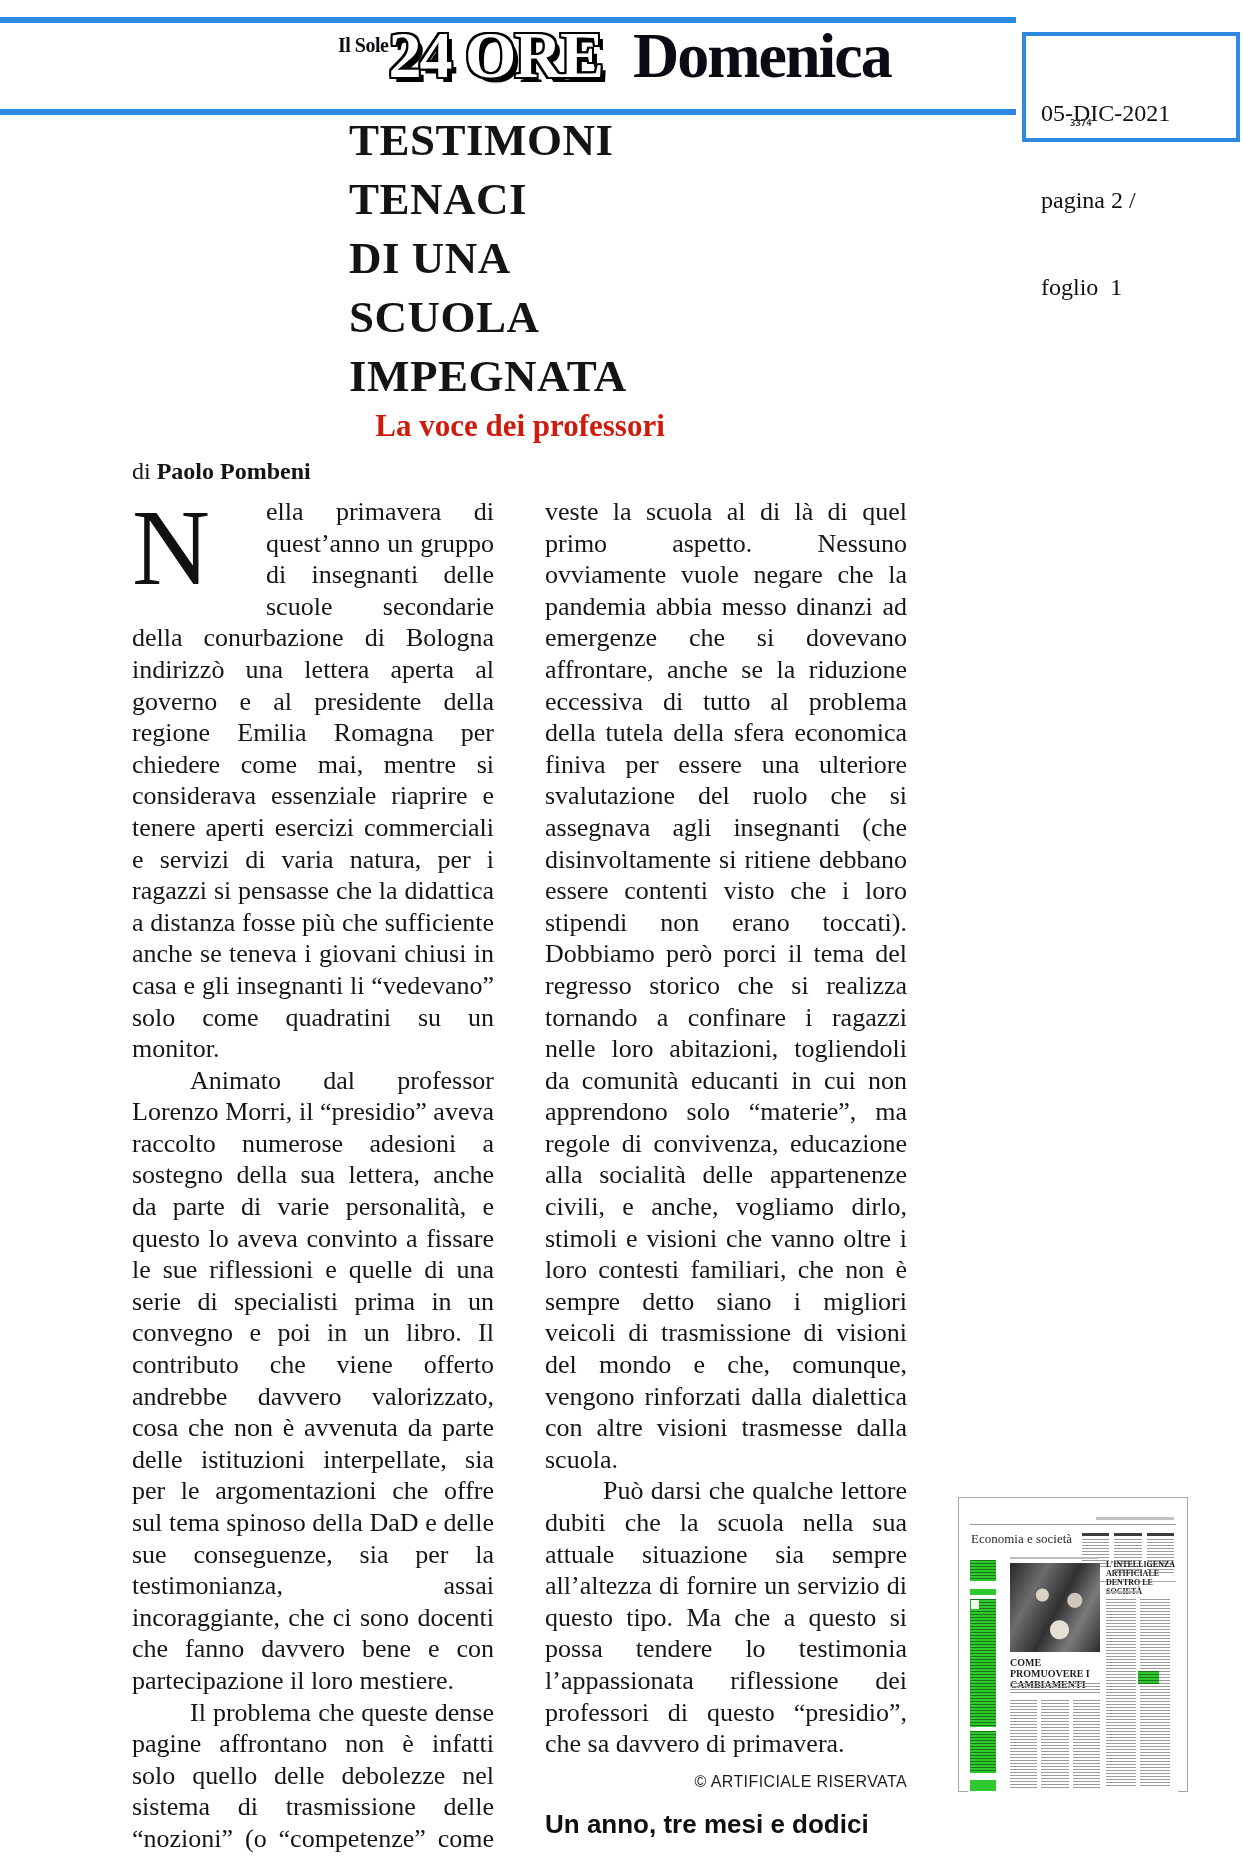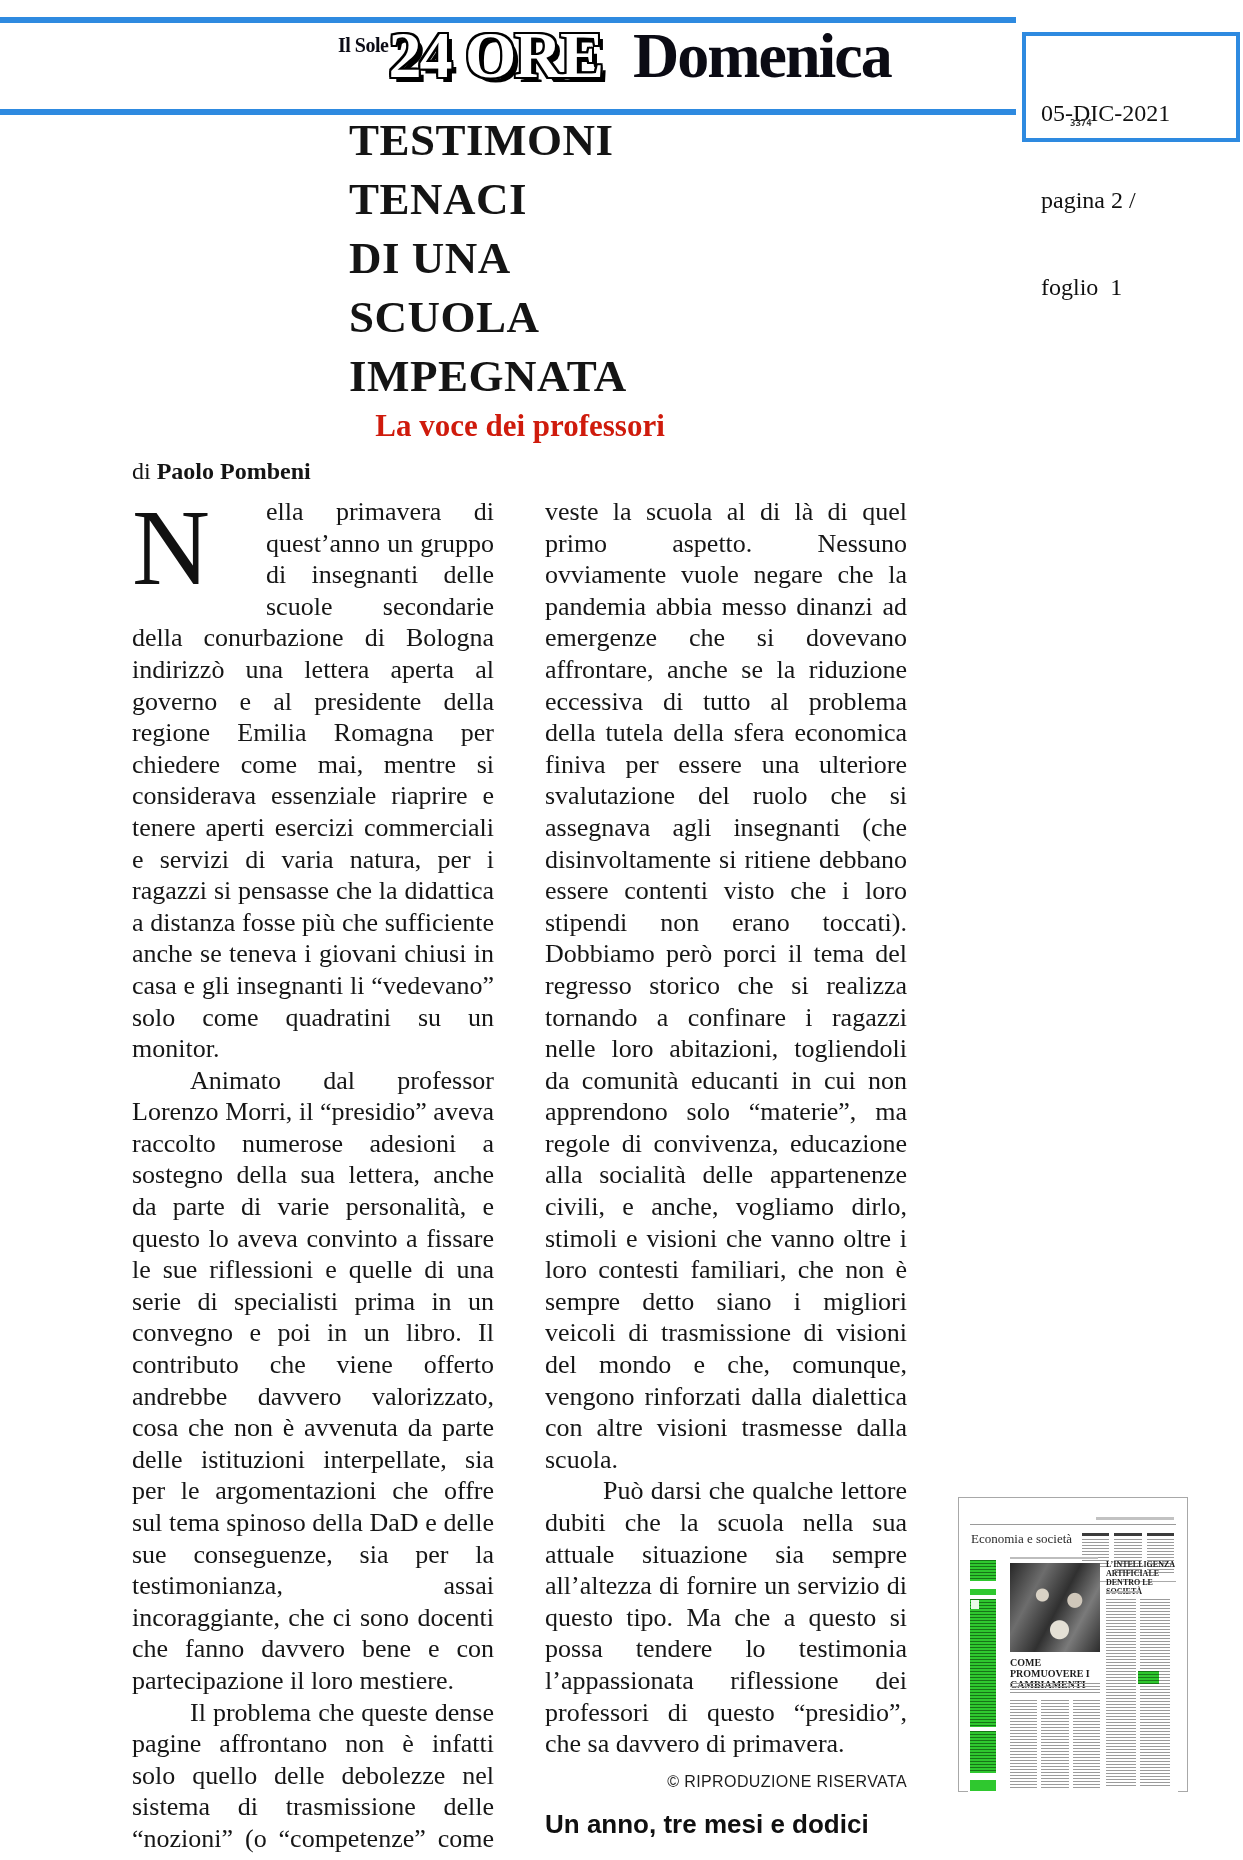--- a/index.html
+++ b/index.html
@@ -123,21 +123,21 @@
 <div class="col col-left">
   <p><span class="dropcap">N</span><span>ella primavera di quest’anno un gruppo di insegnanti delle scuole secondarie della conurbazione di Bologna indirizzò una lettera aperta al governo e al presidente della regione Emilia Romagna per chiedere come mai, mentre si considerava essenziale riaprire e tenere aperti esercizi commerciali e servizi di varia natura, per i ragazzi si pensasse che la didattica a distanza fosse più che sufficiente anche se teneva i giovani chiusi in casa e gli insegnanti li “vedevano” solo come quadratini su un monitor.</span></p>
   <p class="indent">Animato dal professor Lorenzo Morri, il “presidio” aveva raccolto numerose adesioni a sostegno della sua lettera, anche da parte di varie personalità, e questo lo aveva convinto a fissare le sue riflessioni e quelle di una serie di specialisti prima in un convegno e poi in un libro. Il contributo che viene offerto andrebbe davvero valorizzato, cosa che non è avvenuta da parte delle istituzioni interpellate, sia per le argomentazioni che offre sul tema spinoso della DaD e delle sue conseguenze, sia per la testimonianza, assai incoraggiante, che ci sono docenti che fanno davvero bene e con partecipazione il loro mestiere.</p>
   <p class="indent">Il problema che queste dense pagine affrontano non è infatti solo quello delle debolezze nel sistema di trasmissione delle “nozioni” (o “competenze” come si vogliono chiamare oggi) se affidato alla sola mitica “rete”, ma anche e soprattutto quello del significato che ri-</p>
 </div>
 
 <div class="col col-right">
   <p>veste la scuola al di là di quel primo aspetto. Nessuno ovviamente vuole negare che la pandemia abbia messo dinanzi ad emergenze che si dovevano affrontare, anche se la riduzione eccessiva di tutto al problema della tutela della sfera economica finiva per essere una ulteriore svalutazione del ruolo che si assegnava agli insegnanti (che disinvoltamente si ritiene debbano essere contenti visto che i loro stipendi non erano toccati). Dobbiamo però porci il tema del regresso storico che si realizza tornando a confinare i ragazzi nelle loro abitazioni, togliendoli da comunità educanti in cui non apprendono solo “materie”, ma regole di convivenza, educazione alla socialità delle appartenenze civili, e anche, vogliamo dirlo, stimoli e visioni che vanno oltre i loro contesti familiari, che non è sempre detto siano i migliori veicoli di trasmissione di visioni del mondo e che, comunque, vengono rinforzati dalla dialettica con altre visioni trasmesse dalla scuola.</p>
   <p class="indent">Può darsi che qualche lettore dubiti che la scuola nella sua attuale situazione sia sempre all’altezza di fornire un servizio di questo tipo. Ma che a questo si possa tendere lo testimonia l’appassionata riflessione dei professori di questo “presidio”, che sa davvero di primavera.</p>
 
-  <div class="copyright">© RIPRODUZIONE RISERVATA</div>
+  <div class="copyright">© ARTIFICIALE RISERVATA</div>
 
   <div class="book">
     <div class="book-title">
       <div>Un anno, tre mesi e dodici</div>
 
     </div>
 
   </div>
 </div>
 

